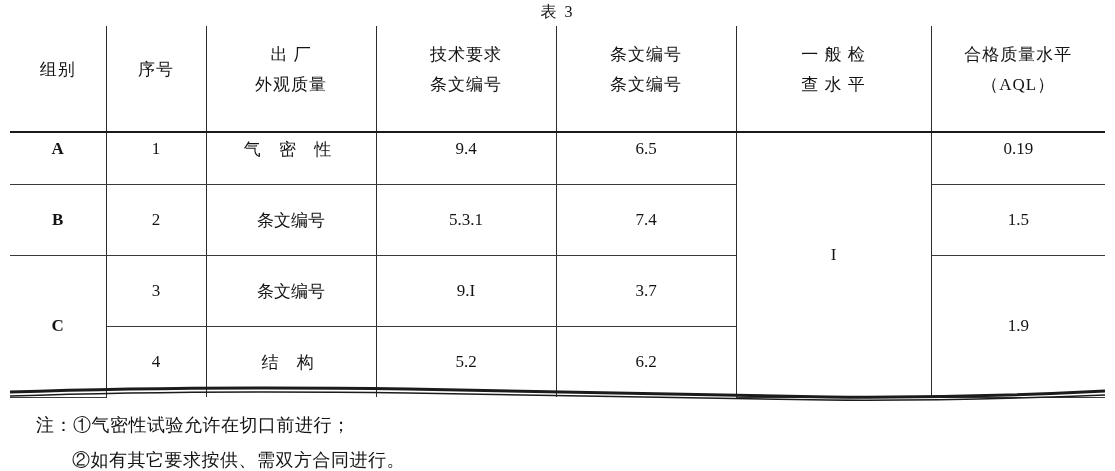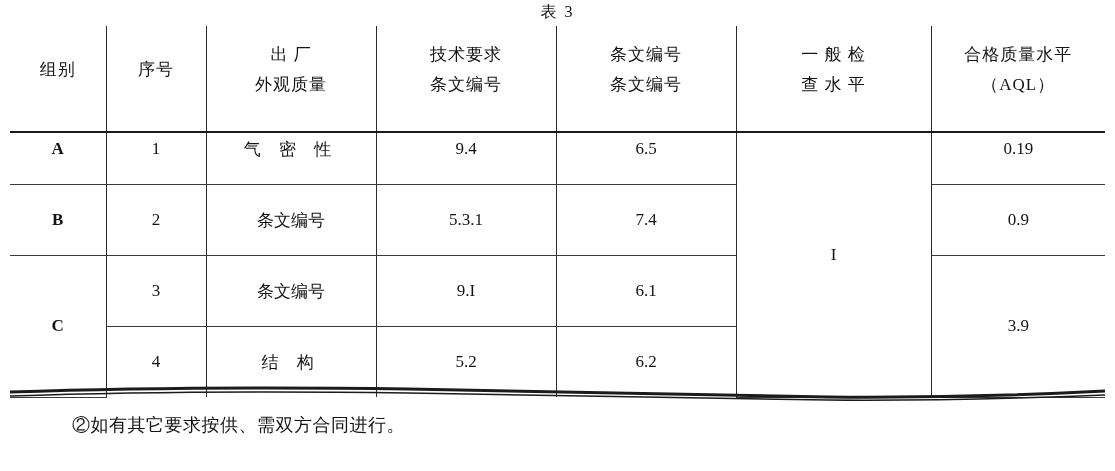--- a/index.html
+++ b/index.html
@@ -168,29 +168,29 @@
           <td>6.5</td>
           <td class="level-cell" rowspan="4">I</td>
           <td>0.19</td>
         </tr>
         <tr>
           <td class="grp-cell">B</td>
           <td>2</td>
           <td>条文编号</td>
           <td>5.3.1</td>
           <td>7.4</td>
-          <td>0.9</td>
+          <td>1.5</td>
         </tr>
         <tr>
           <td class="grp-cell" rowspan="2">C</td>
           <td>3</td>
           <td>条文编号</td>
           <td>9.I</td>
-          <td>6.1</td>
-          <td rowspan="2">3.9</td>
+          <td>3.7</td>
+          <td rowspan="2">1.9</td>
         </tr>
         <tr>
           <td class="no-bottom">4</td>
           <td class="sp-item no-bottom">结    构</td>
           <td class="no-bottom">5.2</td>
           <td class="no-bottom">6.2</td>
         </tr>
       </tbody>
     </table>
   </div>
@@ -198,16 +198,17 @@
   <div class="headline2"></div>
 
   <div class="bottom-torn">
     <svg width="1099" height="18" viewBox="0 0 1099 18" xmlns="http://www.w3.org/2000/svg">
       <path d="M2,9 C120,5 260,4 400,6 C560,8 700,13 820,14 C930,15 1020,12 1097,8" fill="none" stroke="#1b1b1b" stroke-width="3"></path>
       <path d="M2,13 C120,9 260,8 400,10 C560,12 700,16 820,17 C930,18 1020,15 1097,12" fill="none" stroke="#1b1b1b" stroke-width="1.5"></path>
     </svg>
   </div>
 
   <div class="notes">
+    <span class="n1">注：①气密性试验允许在切口前进行；</span>
     <span class="n2">②如有其它要求按供、需双方合同进行。</span>
   </div>
 
 </div>
 
 </body></html>

